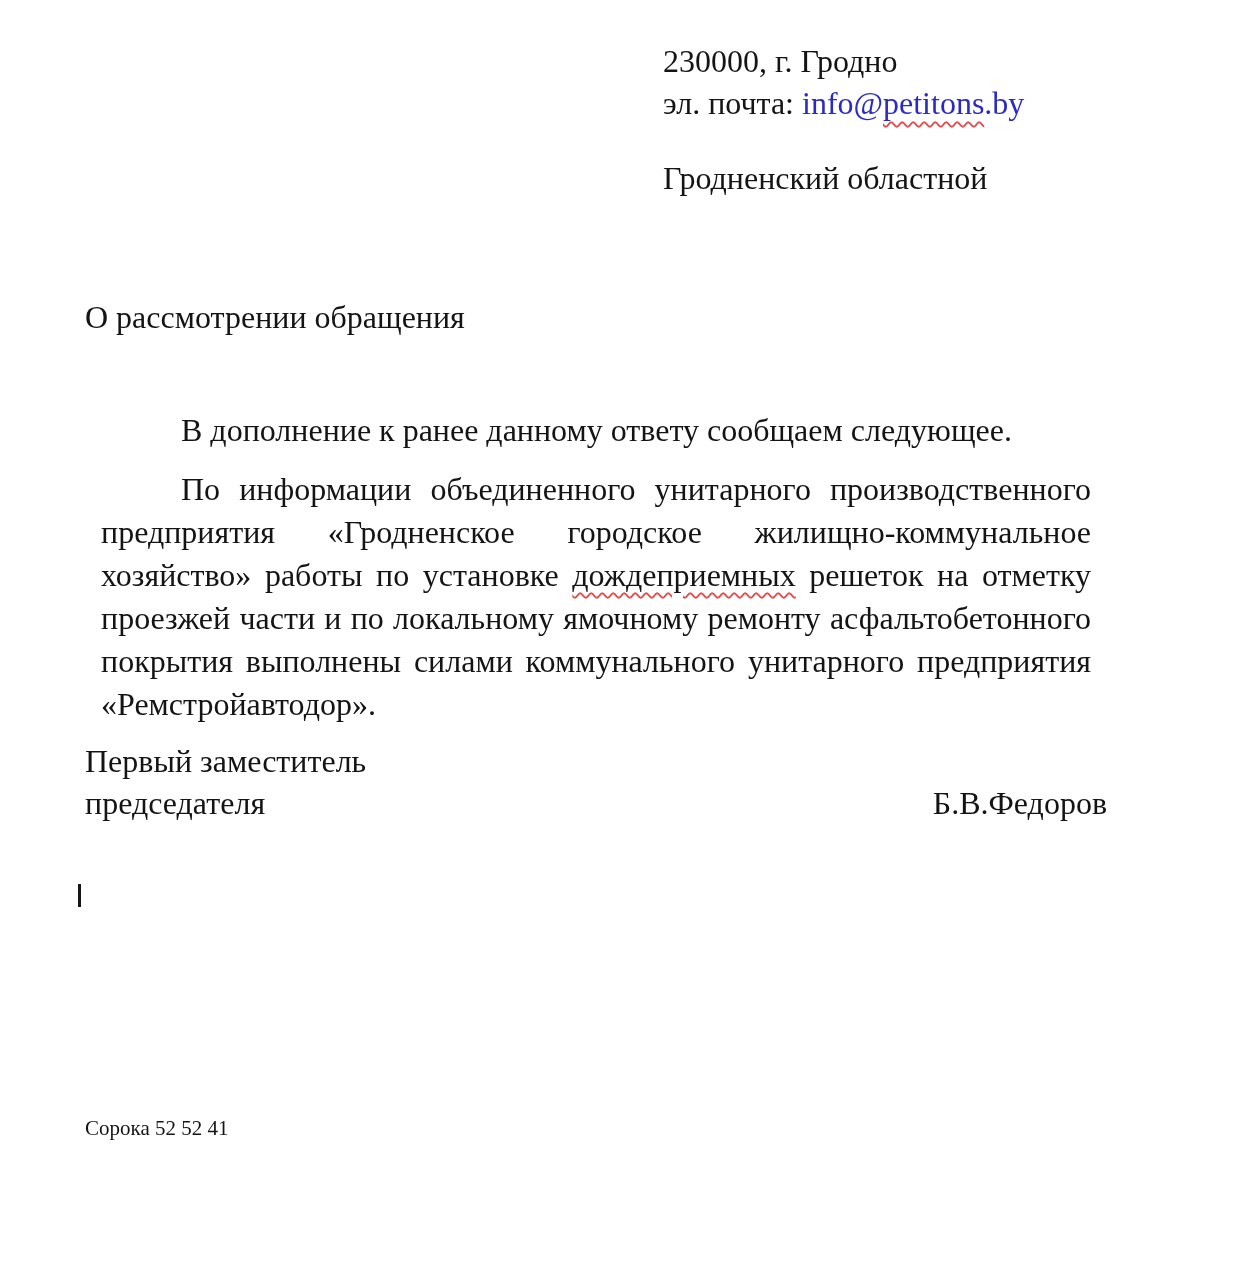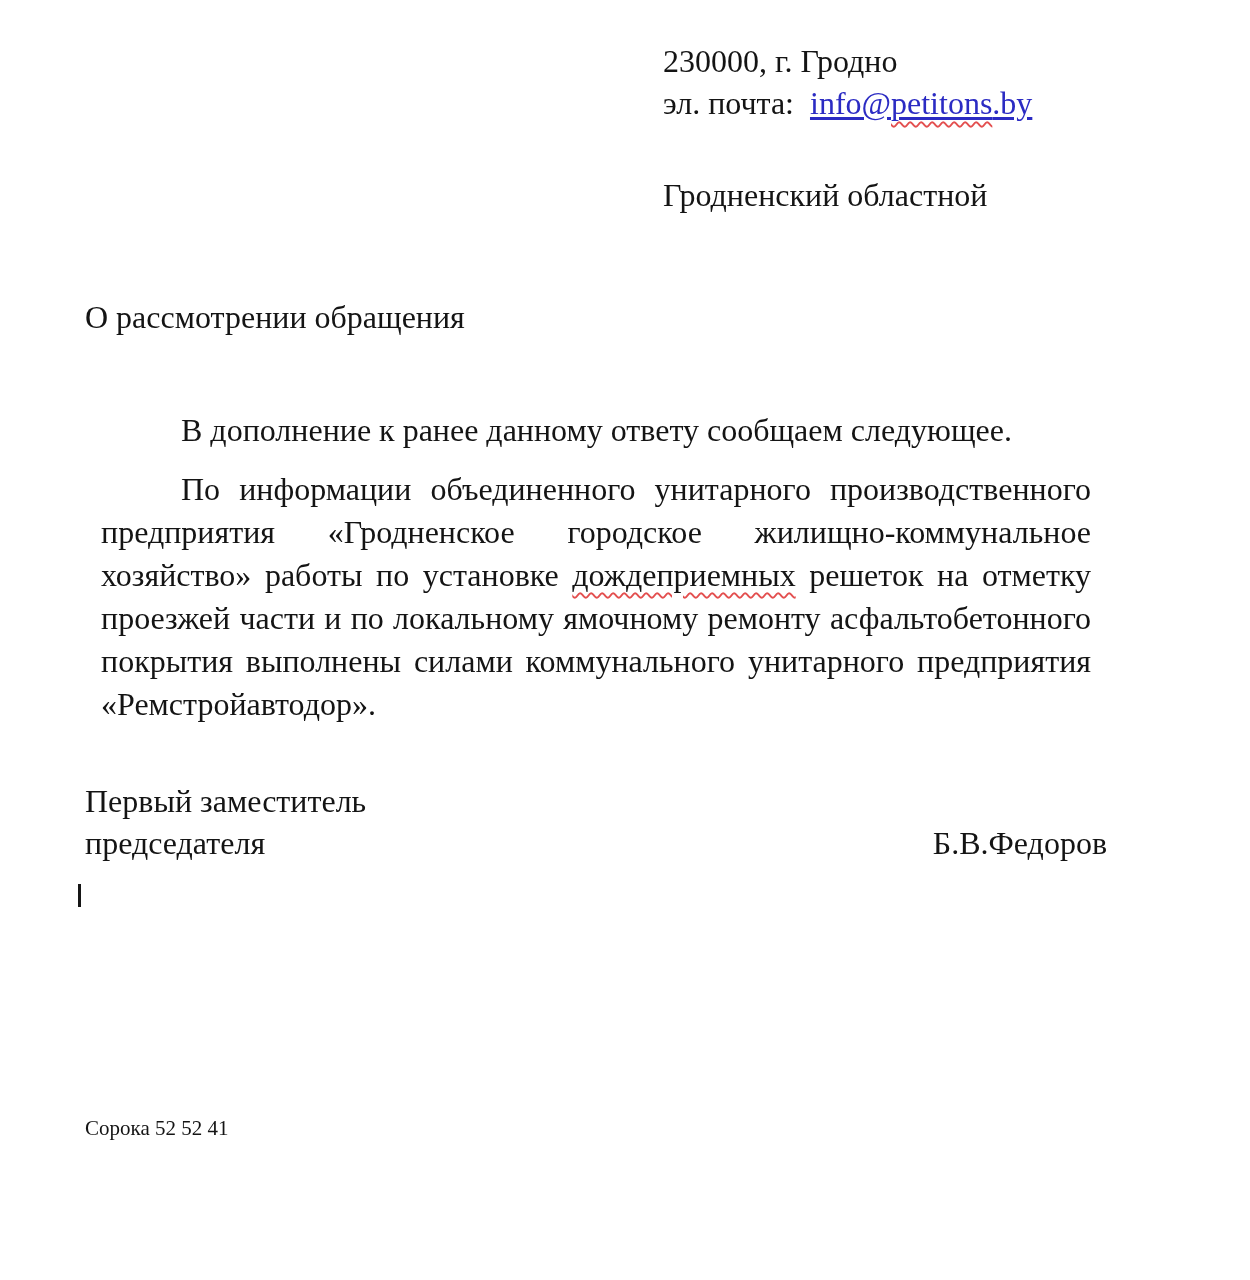--- a/index.html
+++ b/index.html
@@ -20,40 +20,38 @@
   }
   .addr-block {
     position: absolute;
     left: 663px;
     top: 40px;
     line-height: 42px;
     white-space: nowrap;
   }
   .email-link {
     color: var(--link, #2b2bc3);
-    text-decoration: underline;
     text-decoration-color: currentColor;
     text-underline-offset: 3px;
     cursor: pointer;
-    margin-left: 8px;
   }
   .misspell {
     text-decoration-line: underline;
     text-decoration-style: wavy;
     text-decoration-color: var(--squiggle, #e34f4f);
     text-decoration-thickness: 2px;
     text-underline-offset: 6px;
   }
   .email-link .misspell {
     text-underline-offset: 7px;
   }
   .recipient-block {
     position: absolute;
     left: 663px;
-    top: 174px;
+    top: 157px;
     line-height: 42px;
     white-space: nowrap;
   }
   .subject {
     position: absolute;
     left: 85px;
     top: 296px;
   }
   .body-text {
     position: absolute;
@@ -70,21 +68,20 @@
   }
   .signature {
     position: absolute;
     left: 85px;
     top: 740px;
     width: 1022px;
     display: flex;
     justify-content: space-between;
     align-items: flex-end;
     line-height: 42px;
-    margin-top: 40px;
   }
   .caret {
     position: absolute;
     left: 78px;
     top: 884px;
     width: 3px;
     height: 23px;
     background: #161616;
   }
   .footer {

